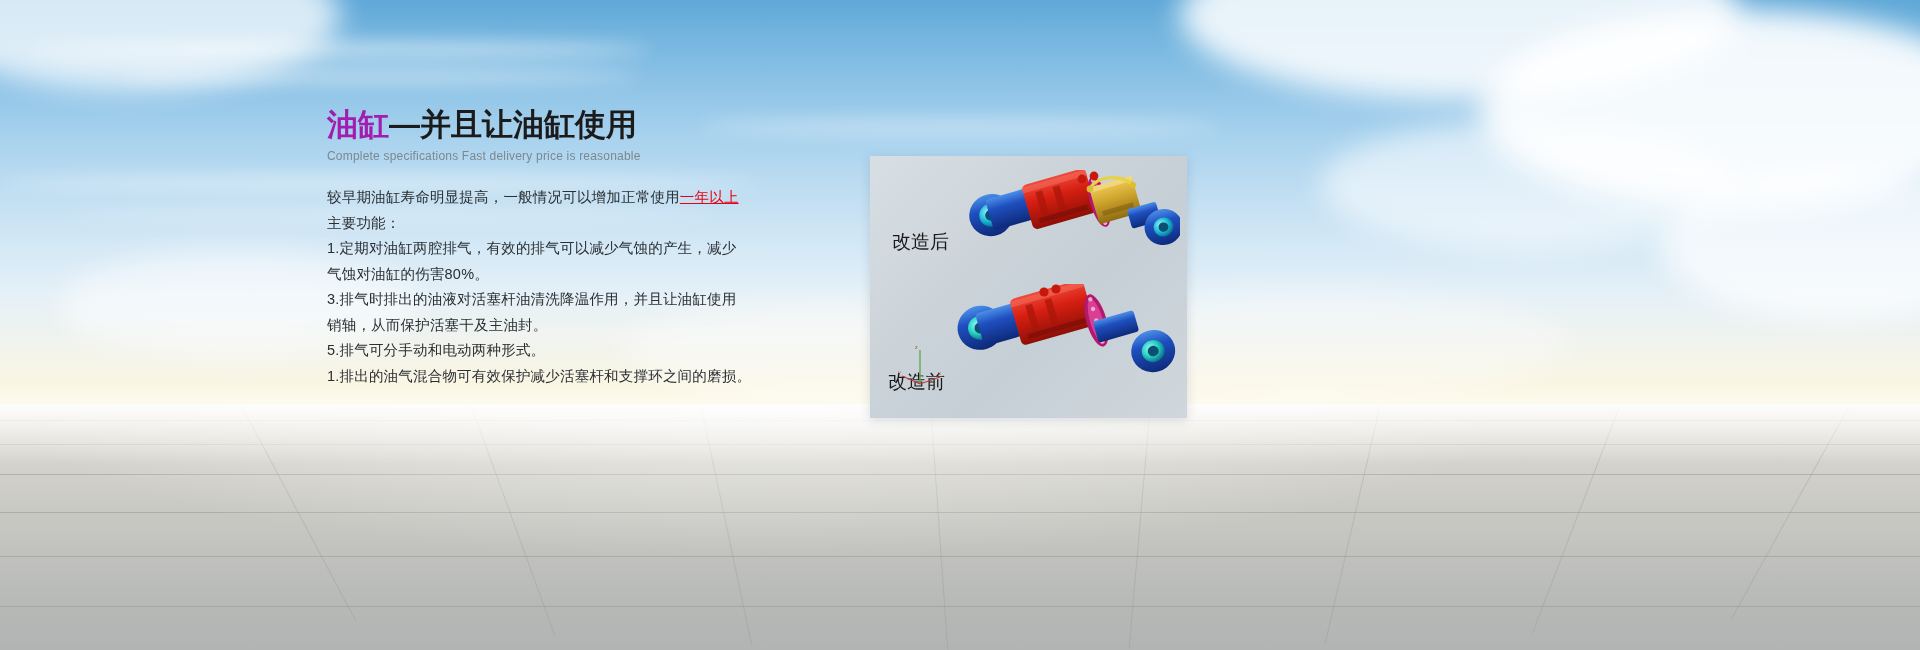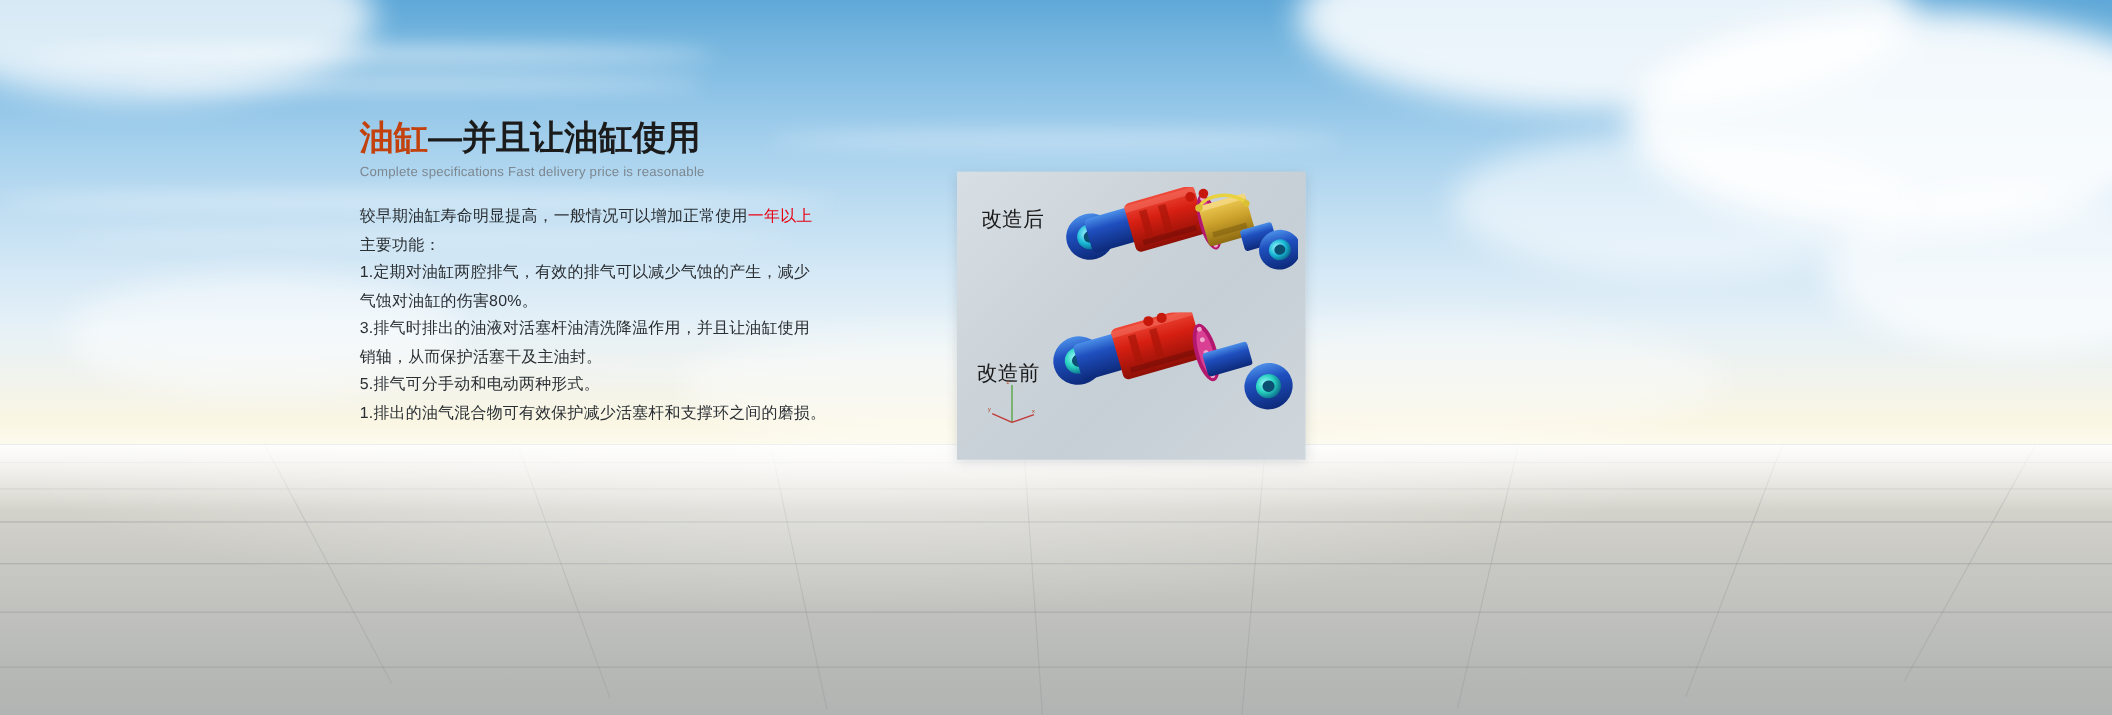--- a/index.html
+++ b/index.html
@@ -80,53 +80,54 @@
   .copy { position: absolute; left: 327px; top: 104px; width: 540px; }
 
   .title {
     font-size: 31px;
     font-weight: bold;
     letter-spacing: 0px;
     color: #1b1b1b;
     white-space: nowrap;
     line-height: 42px;
   }
-  .title .hl { color: #c2410c; }
+  .title .hl { color: #a21caf; }
 
   .subtitle {
     margin-top: 3px;
     font-size: 12px;
     color: #7c8790;
     letter-spacing: 0.2px;
     white-space: nowrap;
   }
 
   .body { margin-top: 22px; }
   .bline {
     font-size: 14.5px;
     color: #2a2f33;
     line-height: 25.5px;
     white-space: nowrap;
     letter-spacing: 0.2px;
   }
-  .bline .red { color: #e60012; }
+  .bline .red { color: #e60012; text-decoration: underline; }
 
   
   .panel {
     position: absolute; left: 870px; top: 156px;
     width: 317px; height: 262px;
     background: linear-gradient(135deg, #d8dfe4 0%, #ccd4da 35%, #c6cfd6 60%, #cfd7dc 100%);
     box-shadow: 0 2px 10px rgba(60,80,95,0.18);
   }
   .panel .lbl {
     position: absolute;
     font-family: Liberation Mono, monospace;
     font-size: 19px;
     color: #1a1a1a;
     white-space: nowrap;
+    margin-top: 43px;
   }
   .lbl-after  { left: 22px; top: 30px; }
   .lbl-before { left: 18px; top: 170px; text-align: right; }
 
   .axis { position: absolute; left: 28px; top: 188px; width: 46px; height: 42px; }
 
   .cyl { position: absolute; }
   .cyl-top { left: 88px; top: 14px; width: 222px; height: 118px; }
   .cyl-bot { left: 78px; top: 128px; width: 232px; height: 126px; }
 </style>

